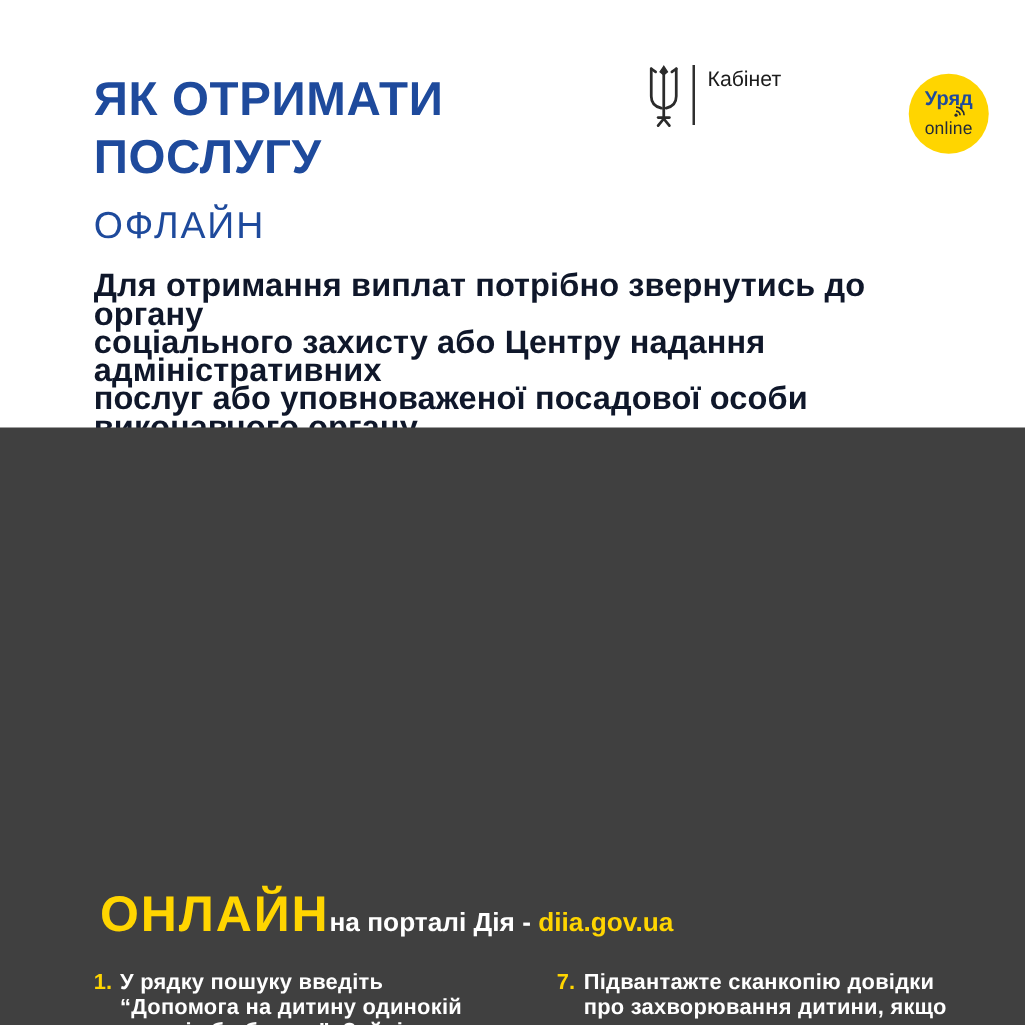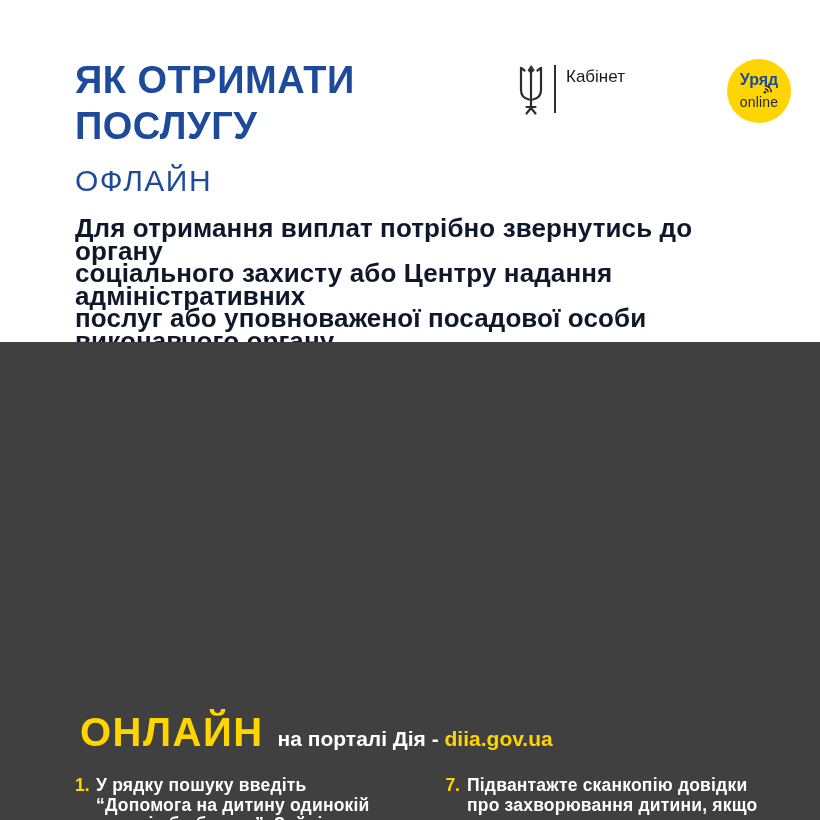--- a/index.html
+++ b/index.html
@@ -20,40 +20,40 @@
     position:absolute;left:75px;top:164px;
     color:#1e4a9c;font-size:30px;font-weight:500;letter-spacing:1.5px;
   }
   .offline-body{
     position:absolute;left:75px;top:217px;width:660px;
     color:#0f172a;font-size:26px;line-height:22.5px;font-weight:600;
     white-space:pre-line;letter-spacing:.1px;
   }
 
   
-  .logo-group{position:absolute;left:515px;top:64px;display:flex;align-items:flex-start;}
+  .logo-group{position:absolute;left:515px;top:51px;display:flex;align-items:flex-start;}
   .trident{width:32px;height:52px;display:block;}
   .logo-divider{width:2px;height:48px;background:#2f2f2f;margin:1px 10px 0 7px;}
   .org-name{padding-top:3px;color:#1b1b1b;font-size:17px;line-height:20px;}
   .org-name .l1{font-weight:400;}
   .org-name .l2{font-weight:700;}
 
   
   .badge{
     position:absolute;left:727px;top:59px;width:64px;height:64px;border-radius:50%;
     background:#ffd500;text-align:center;
   }
   .badge .b1{margin-top:13px;color:#1e4a9c;font-size:16px;font-weight:800;line-height:16px;text-align:center;}
   .badge .b2{color:#232a38;font-size:14px;font-weight:500;line-height:16px;margin-top:6px;letter-spacing:.2px;}
   .badge .signal{position:absolute;left:36px;top:24px;width:11px;height:11px;}
 
   
   .online-header{position:absolute;left:80px;top:368px;display:flex;align-items:baseline;}
   .online-heading{color:#ffd500;font-size:40px;font-weight:800;letter-spacing:1.5px;}
-  .online-subtitle{color:#ffffff;font-size:21px;font-weight:600;margin-left:14px;white-space:pre;}
+  .online-subtitle{color:#ffffff;font-size:21px;font-weight:600;white-space:pre;}
   .online-subtitle .link{color:#ffd500;}
 
   
   .steps-cols{position:absolute;left:75px;top:434px;display:flex;width:712px;}
   .col{width:345px;}
   .col.right{margin-left:17px;}
   .step{display:flex;margin-bottom:6px;color:#ffffff;font-size:17.5px;line-height:19.5px;font-weight:600;}
   .step .num{color:#ffd500;font-weight:700;flex:0 0 auto;}
   .col.left .step .num{min-width:21px;}
   .col.right .step .num{min-width:30px;text-align:right;padding-right:7px;box-sizing:border-box;}

